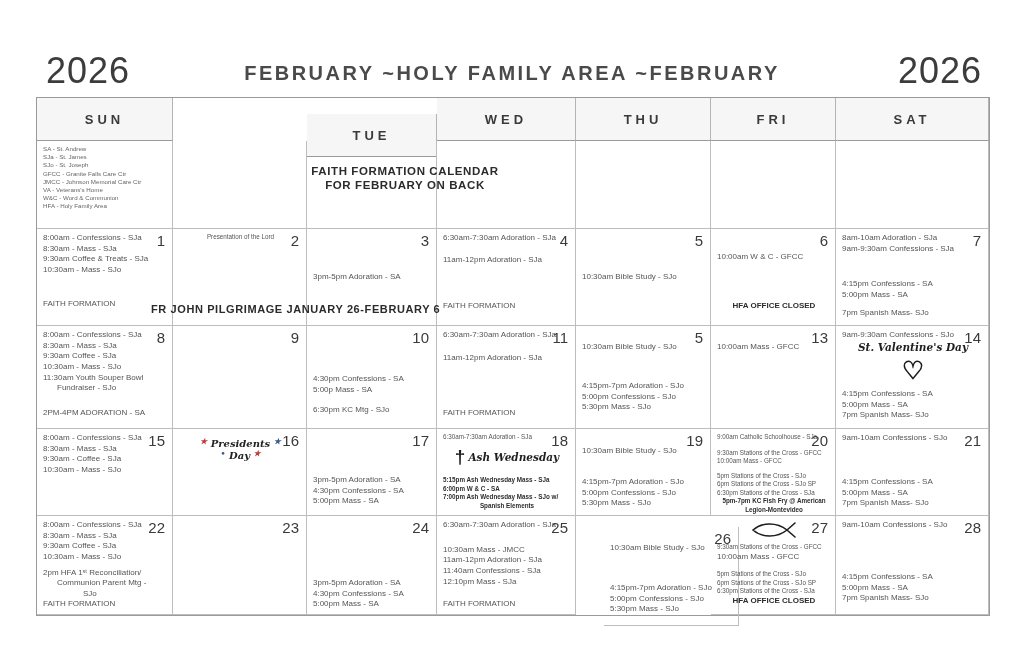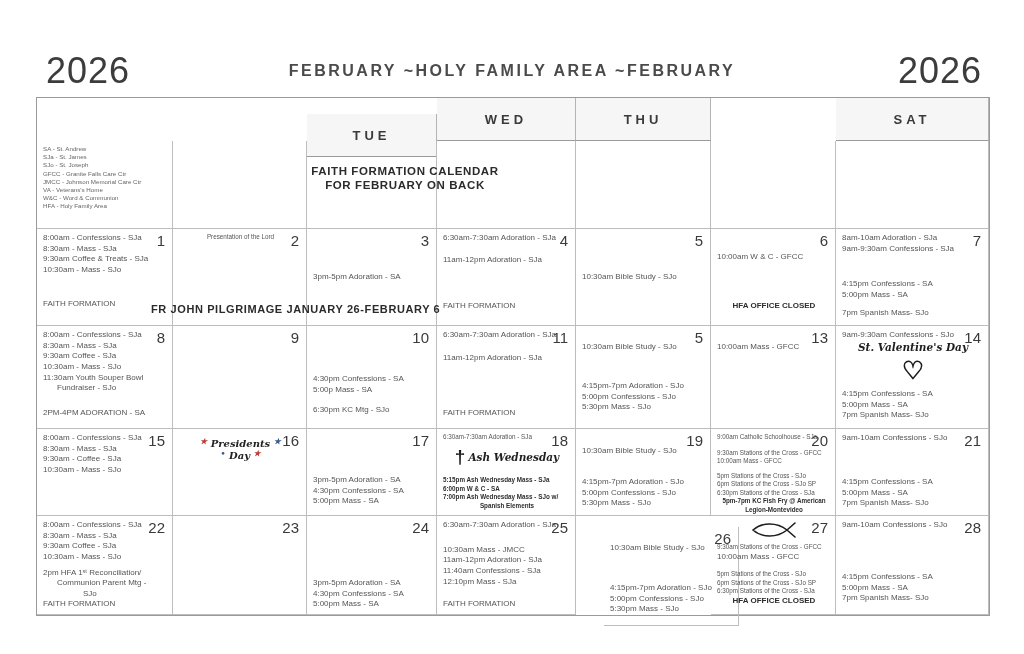--- a/index.html
+++ b/index.html
@@ -1,20 +1,20 @@
 <!DOCTYPE html>
 <html><head>
 <meta charset="utf-8">
 <style>
   html,body{margin:0;padding:0;background:#fff;}
   body{width:1024px;height:654px;position:relative;font-family:"Liberation Sans",sans-serif;-webkit-font-smoothing:antialiased;}
   .year{position:absolute;font-size:36px;font-weight:500;color:#3c3c3c;letter-spacing:1px;}
   #year-left{left:46px;top:50px;}
   #year-right{right:42px;top:50px;}
-  #main-title{position:absolute;left:0;right:0;top:62px;text-align:center;font-size:16px;font-weight:600;color:#4a4a4a;letter-spacing:2.5px;}
+  #main-title{position:absolute;left:0;right:0;top:62px;text-align:center;font-size:20px;font-weight:600;color:#4a4a4a;letter-spacing:2.5px;}
   #cal{position:absolute;left:36px;top:97px;width:952px;height:517px;border:1px solid #9a9a9a;box-sizing:content-box;background:#fff;}
   .hcell{position:absolute;box-sizing:border-box;border-right:1px solid #b4b4b4;border-bottom:1px solid #9a9a9a;background:#f6f6f6;display:flex;align-items:center;justify-content:center;font-size:13px;font-weight:700;color:#3a3a3a;letter-spacing:4px;}
   .cell{position:absolute;box-sizing:border-box;border-right:1px solid #bdbdbd;border-bottom:1px solid #bdbdbd;overflow:hidden;}
   .cellin{position:relative;width:100%;height:100%;box-sizing:border-box;display:flex;flex-direction:column;padding:4px 4px 4px 6px;}
   .dnum{position:absolute;top:3px;right:7px;font-size:15px;font-weight:500;color:#3a3a3a;z-index:2;}
   .blk{position:relative;z-index:1;}
   .pos-mid{margin-top:auto;margin-bottom:auto;}
   .pos-bot{margin-top:auto;}
   .ev{font-size:8px;line-height:1.33;color:#555;white-space:nowrap;}
   .xs{font-size:6.3px;line-height:1.35;}
@@ -35,23 +35,25 @@
   svg.fish{display:block;margin:0 auto;}
 </style>
 </head>
 <body>
 
 <div class="year" id="year-left">2026</div>
 <div id="main-title">FEBRUARY ~HOLY FAMILY AREA ~FEBRUARY</div>
 <div class="year" id="year-right">2026</div>
 
 <div id="cal">
+    <div class="hcell" style="left: 0px; top: 0px; width: 136px; height: 43px;">SUN</div>
     <div class="hcell" style="left: 270px; top: 16px; width: 130px; height: 43px;">TUE</div>
     <div class="hcell" style="left: 400px; top: 0px; width: 139px; height: 43px;">WED</div>
     <div class="hcell" style="left: 539px; top: 0px; width: 135px; height: 43px;">THU</div>
+    <div class="hcell" style="left: 674px; top: 0px; width: 125px; height: 43px;">FRI</div>
     <div class="hcell" style="left: 799px; top: 0px; width: 153px; height: 43px;">SAT</div>
     <div class="cell" style="left: 0px; top: 43px; width: 136px; height: 88px;">
       <div class="cellin">
         <div class="blk pos-top">
           <div class="ev xxs">SA - St. Andrew</div>
           <div class="ev xxs">SJa - St. James</div>
           <div class="ev xxs">SJo - St. Joseph</div>
           <div class="ev xxs">GFCC - Granite Falls Care Ctr</div>
           <div class="ev xxs">JMCC - Johnson Memorial Care Ctr</div>
           <div class="ev xxs">VA - Veterans's Home</div>

